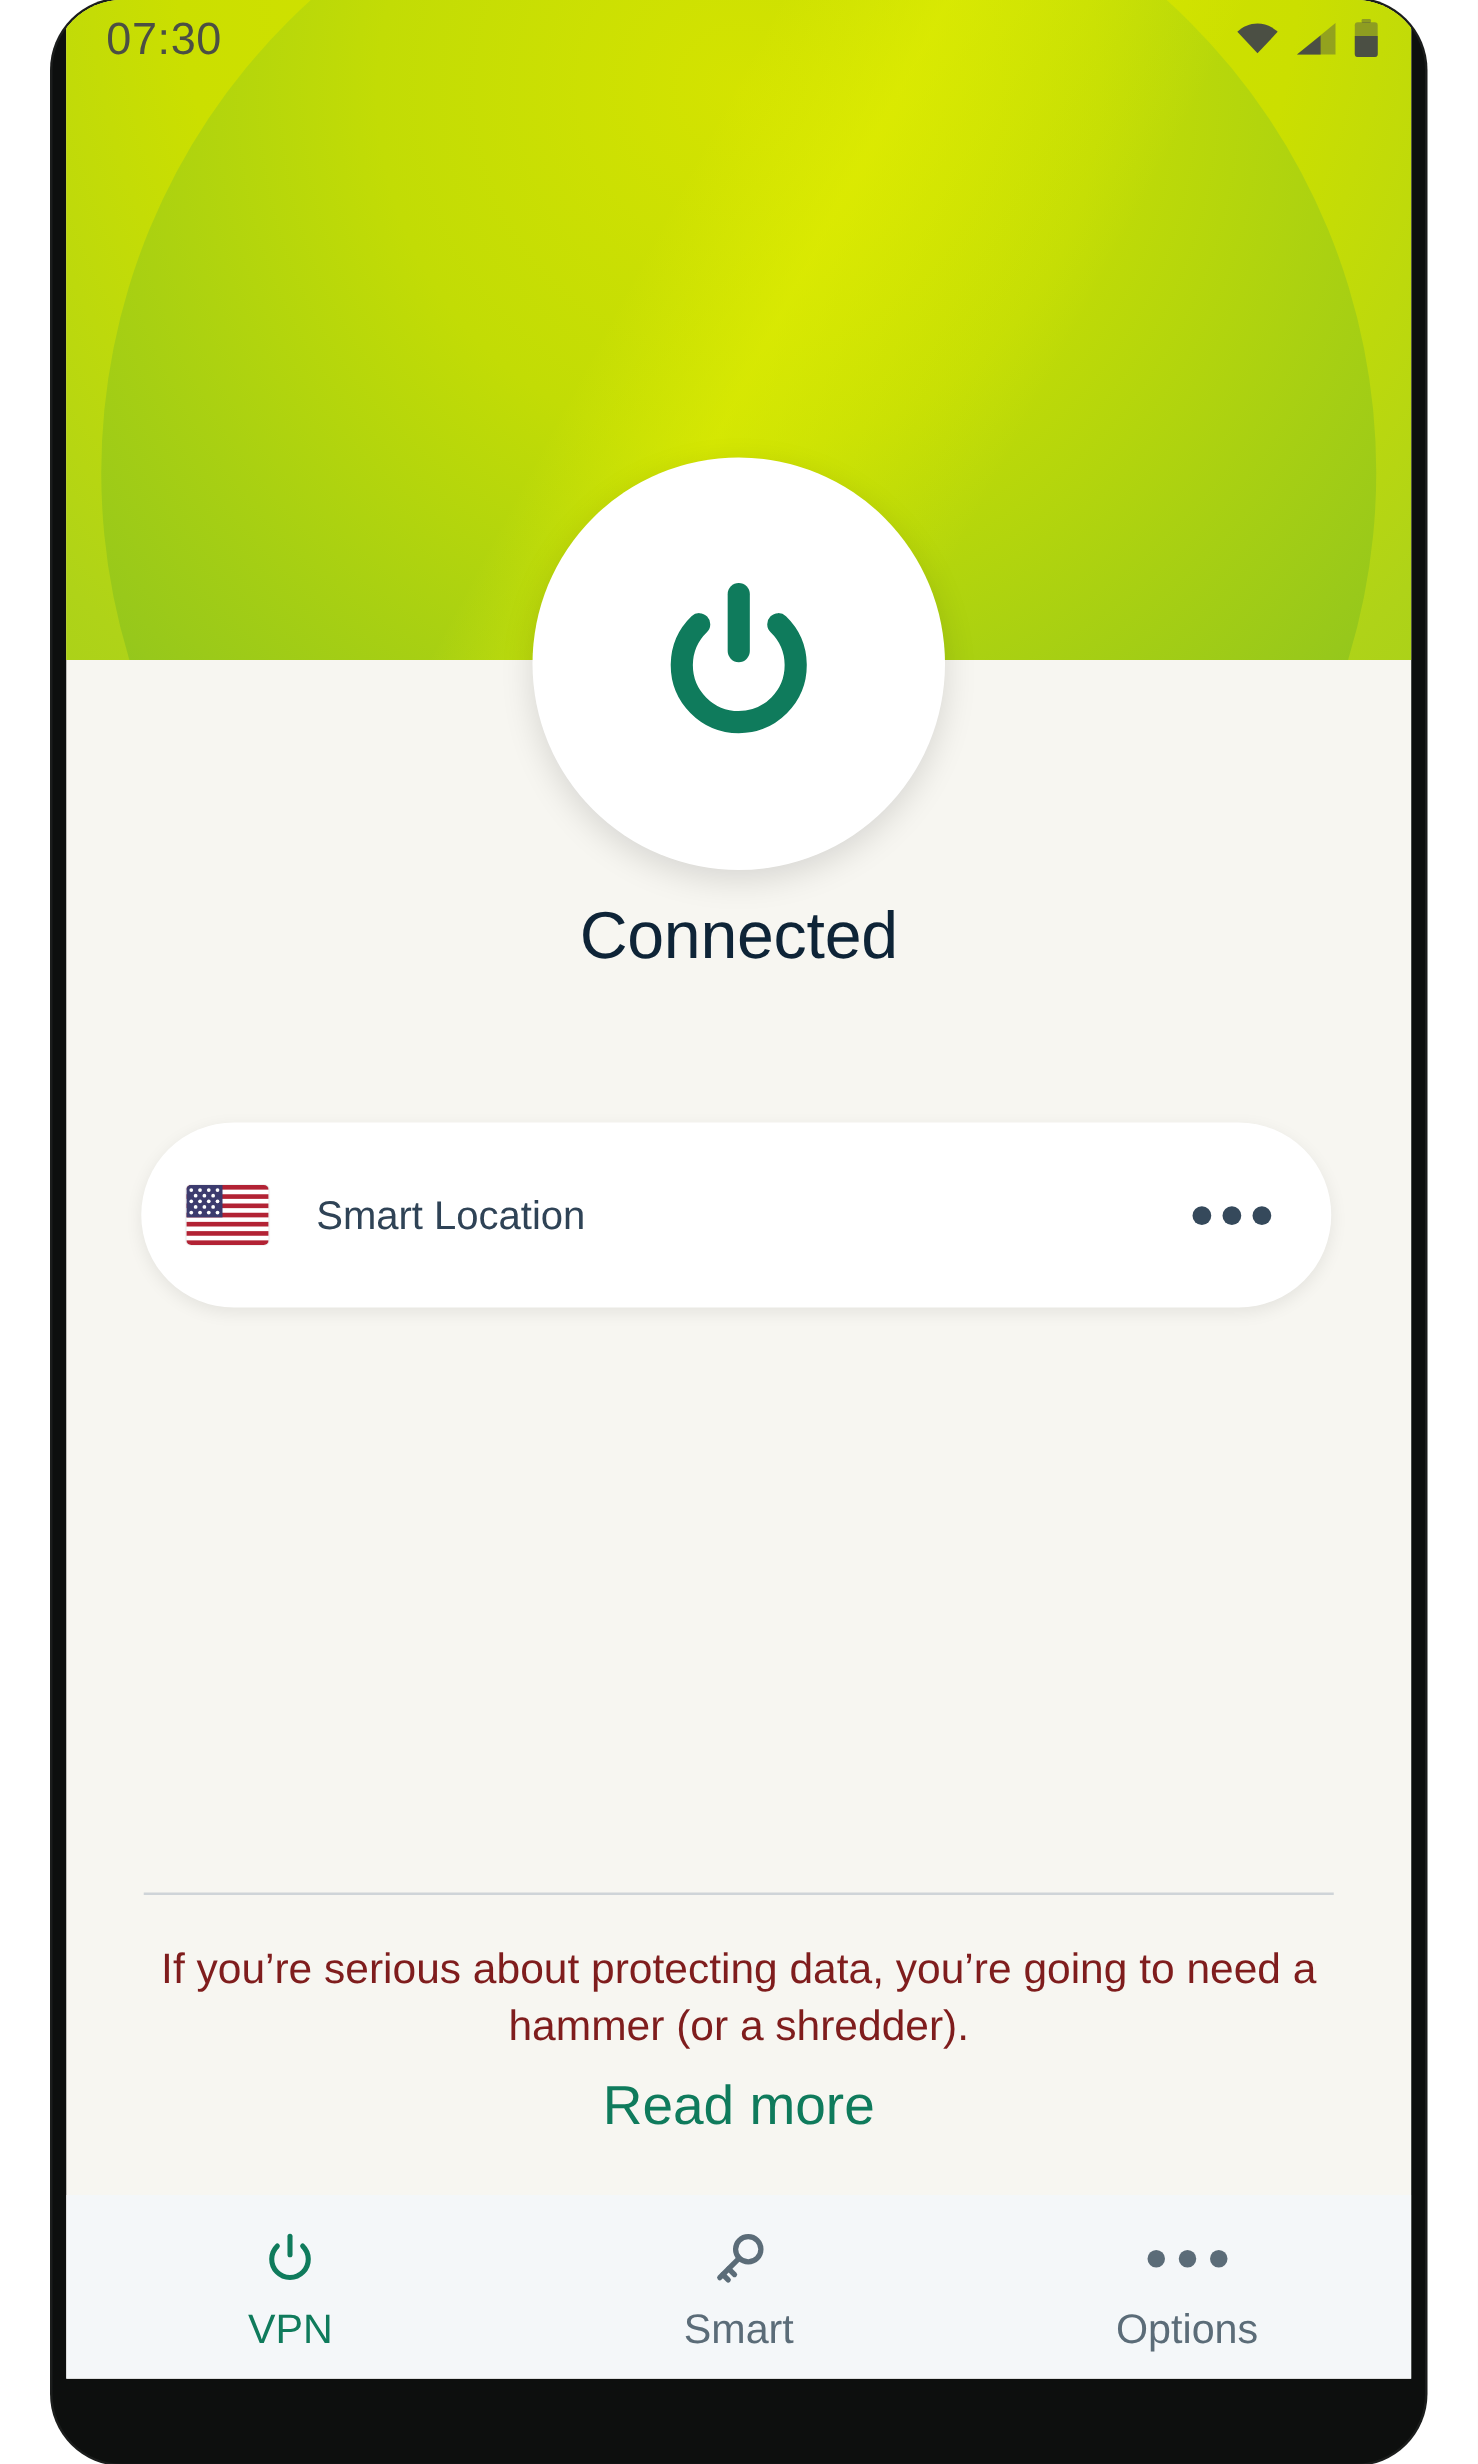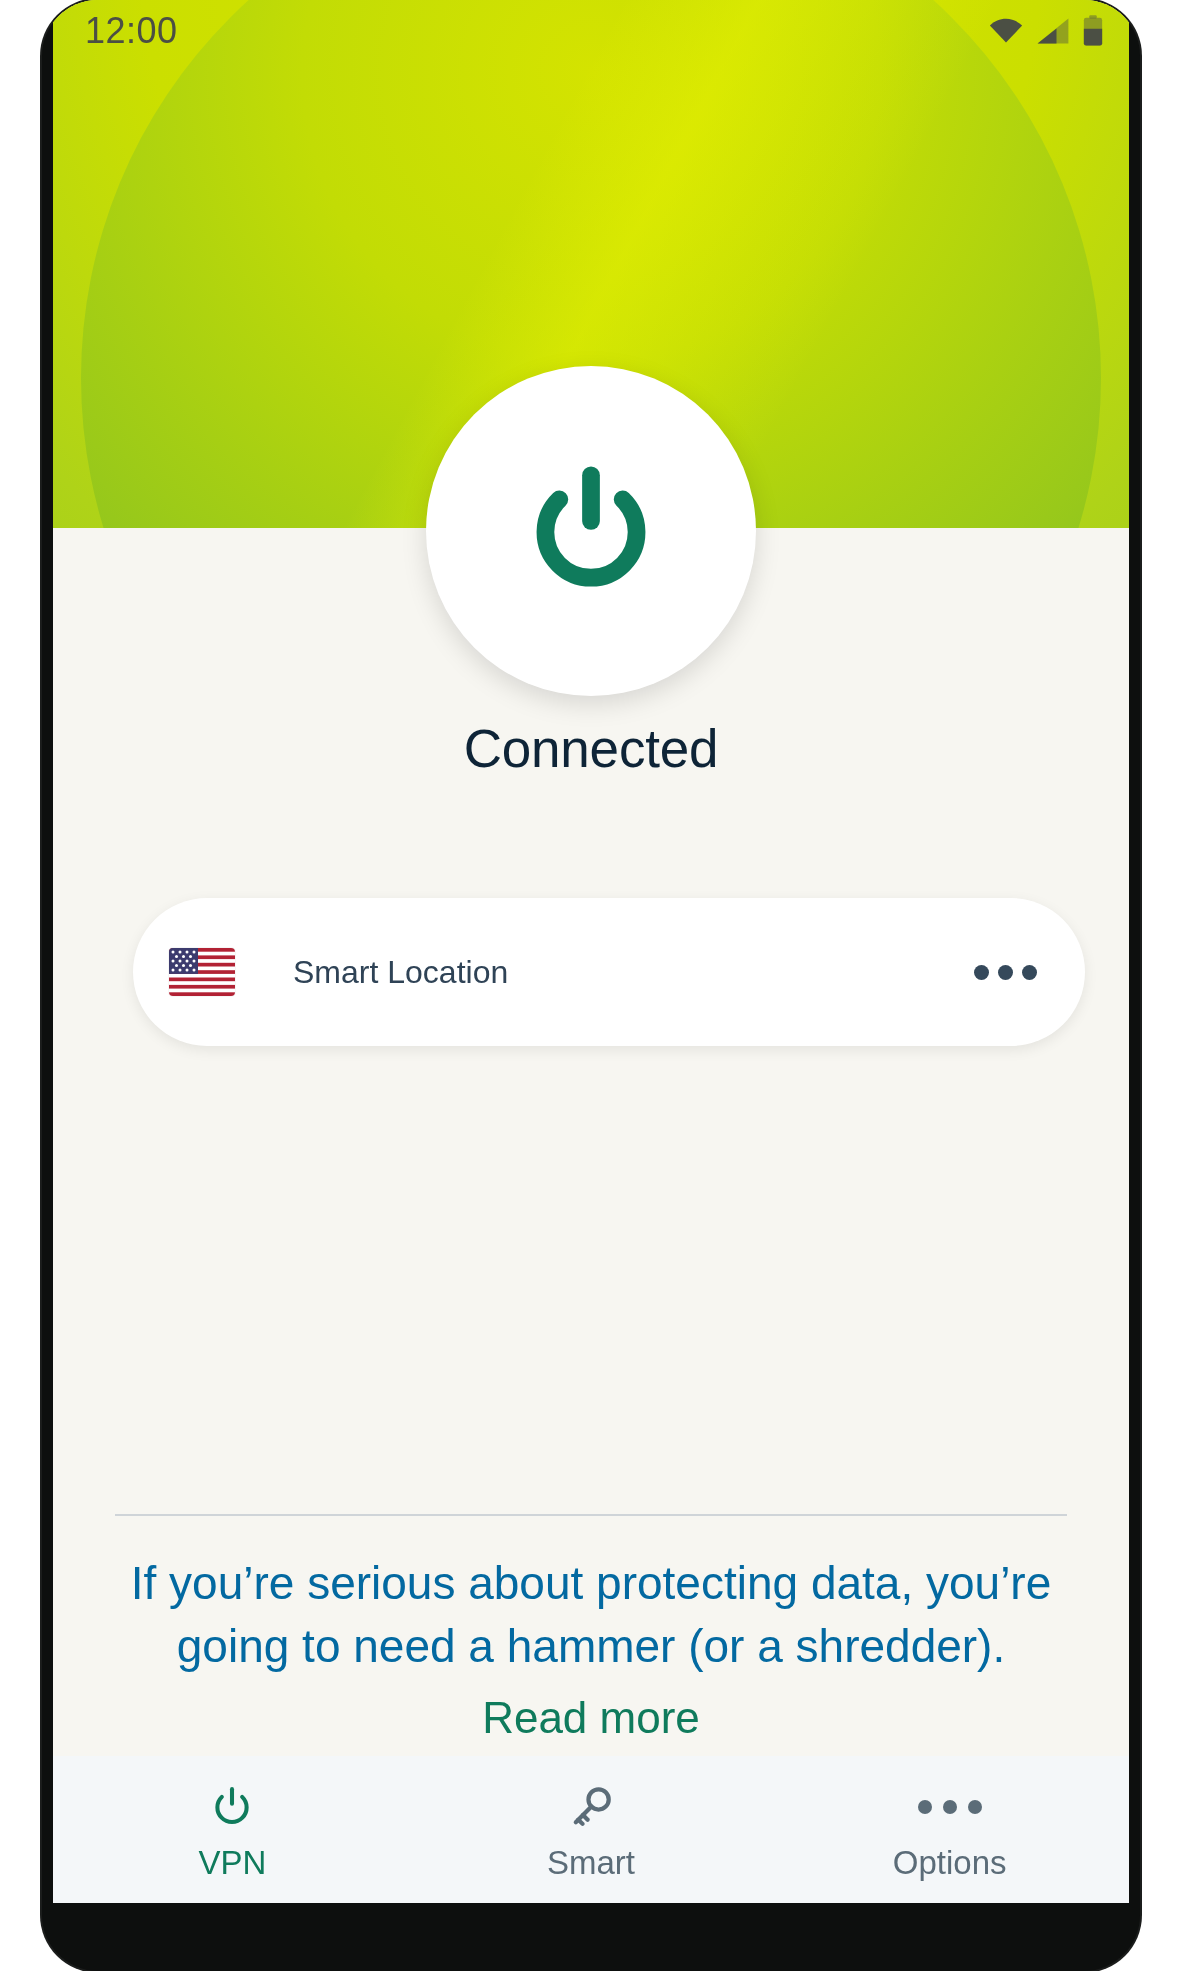--- a/index.html
+++ b/index.html
@@ -117,32 +117,31 @@
     text-align: center;
     font-size: 53px;
     font-weight: normal;
     color: #0E2437;
     letter-spacing: -0.2px;
   }
 
   
   #location-card {
     position: absolute;
-    left: 80px;
+    left: 60px;
     top: 898px;
     width: 952px;
     height: 148px;
     background: #ffffff;
     border-radius: 74px;
     box-shadow: 0 4px 14px rgba(0,0,0,0.08);
     display: flex;
     align-items: center;
     padding: 0 44px 0 36px;
     cursor: pointer;
-    gap: 20px;
   }
   #location-flag {
     width: 66px;
     height: 48px;
     flex: 0 0 auto;
     border-radius: 4px;
     overflow: hidden;
     margin-right: 38px;
     box-shadow: 0 0 1px rgba(0,0,0,.35);
   }
@@ -186,23 +185,23 @@
     background: #CFD4D8;
   }
   #promo {
     position: absolute;
     left: 62px;
     top: 1552px;
     width: 952px;
     text-align: center;
   }
   #promo-text {
-    font-size: 46px;
+    font-size: 34px;
     line-height: 1.36;
-    color: #0369a1;
+    color: #7f1d1d;
   }
   #promo-link {
     display: inline-block;
     margin-top: 16px;
     font-size: 44px;
     color: #0F7B5C;
     cursor: pointer;
   }
 
   
@@ -253,21 +252,21 @@
 <div id="phone-frame">
   <div id="screen">
 
     <div id="hero">
       <div class="ring-outer"></div>
       <div class="ring-inner"></div>
       <div class="sheen"></div>
     </div>
 
     <div id="status-bar">
-      <div id="status-clock">12:00</div>
+      <div id="status-clock">07:30</div>
       <div id="status-icons">
         <span>
           <svg width="34" height="26" viewBox="0 0 24 18">
             <path d="M12 17.2 0.6 5.1C3.7 2.1 7.7 0.4 12 0.4s8.3 1.7 11.4 4.7L12 17.2z" fill="#4b4f44"></path>
           </svg>
         </span>
         <span>
           <svg width="34" height="28" viewBox="0 0 24 20">
             <path d="M23 1v18H1L23 1z" fill="#4b4f44" opacity="0.42"></path>
             <path d="M14.5 8.2V19H1L14.5 8.2z" fill="#4b4f44"></path>

